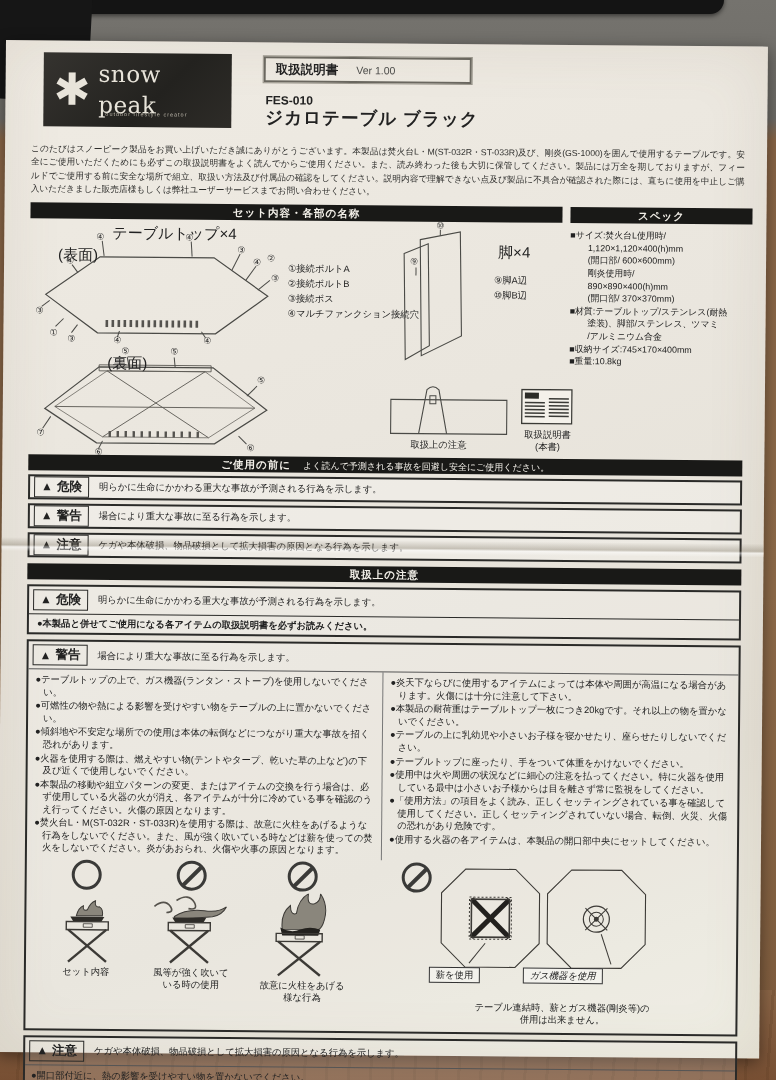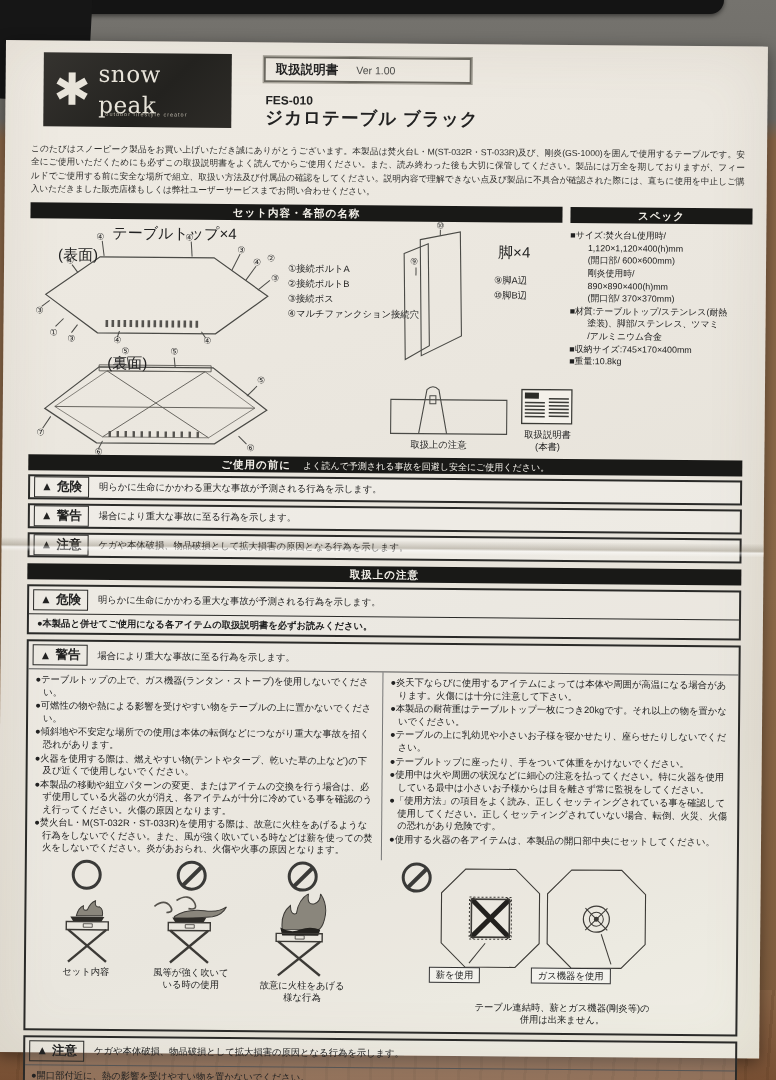--- a/index.html
+++ b/index.html
@@ -402,21 +402,21 @@
           <rect x="46" y="36" width="38" height="38" fill="none" stroke="#3c3a36" stroke-width="1.6"></rect>
           <circle cx="171" cy="55" r="13" fill="none" stroke="#3c3a36" stroke-width="1.2"></circle>
           <circle cx="171" cy="55" r="7" fill="none" stroke="#3c3a36" stroke-width="1"></circle>
           <circle cx="171" cy="55" r="2.5" fill="#3c3a36"></circle>
           <line x1="160" y1="44" x2="182" y2="66" stroke="#3c3a36"></line>
             <line x1="182" y1="44" x2="160" y2="66" stroke="#3c3a36"></line>
           <line x1="60" y1="80" x2="44" y2="100" stroke="#3c3a36" stroke-width="1"></line>
           <line x1="176" y1="70" x2="186" y2="100" stroke="#3c3a36" stroke-width="1"></line>
         </svg>
         <span class="tag" style="position:absolute;left:34px;top:104px;">薪を使用</span>
-        <span class="tag" style="position:absolute;left:136px;top:104px;">ガス機器を使用</span>
+        <span class="tag" style="position:absolute;left:128px;top:104px;font-style:italic;">ガス機器を使用</span>
         <div class="cap" style="margin-top:26px;white-space:pre-line;">テーブル連結時、薪とガス機器(剛炎等)の
 併用は出来ません。</div>
       </div>
     </div>
   </div>
 
   <div class="hbox">
     <div class="titlerow">
       <span class="lvtag">
         <span class="tri">▲</span>

